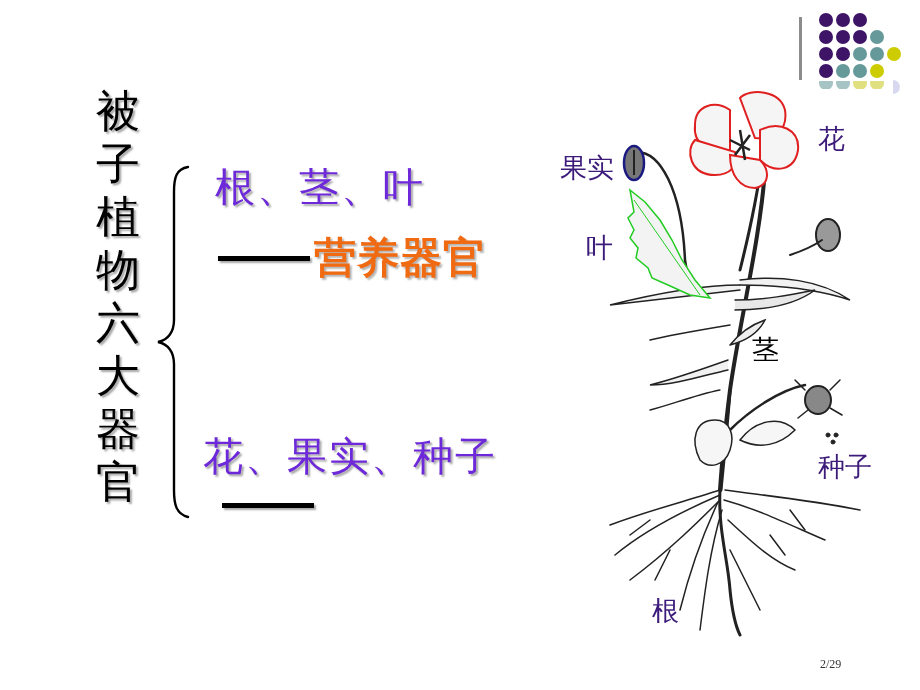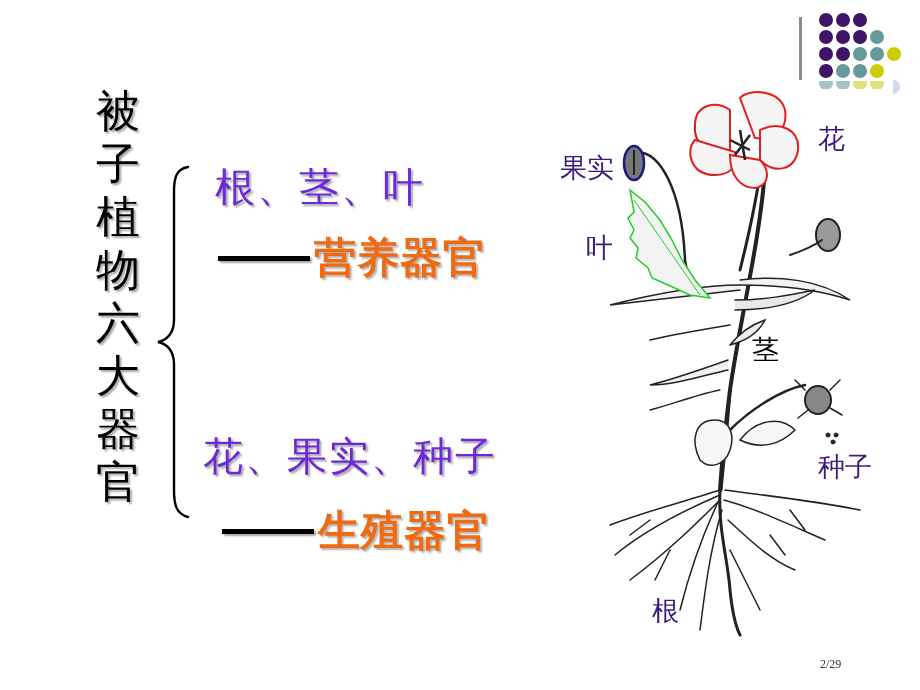--- a/index.html
+++ b/index.html
@@ -71,21 +71,20 @@
 
 <div class="abs row shadow-text" style="left:215px; top:160px;">根、茎、叶</div>
 <div class="abs sub" style="left:218px; top:224px;margin-top:6px;">
   <span class="dash" style="width:92px;"></span>
   <span class="organ">营养器官</span>
 </div>
 
 <div class="abs row shadow-text" style="left:203px; top:429px;">花、果实、种子</div>
 <div class="abs sub" style="left:222px; top:503px;">
   <span class="dash" style="width:92px;"></span>
-  <span class="organ">生殖器官</span>
 </div>
 
 <svg class="abs" style="left:590px; top:90px;" width="290" height="560" viewBox="0 0 290 560">
   <g fill="none" stroke="#222" stroke-linecap="round">
 
     <path d="M175 80 C 170 150, 150 230, 140 300 C 135 340, 132 370, 130 400" stroke-width="4"></path>
     <path d="M140 300 C 138 330, 135 360, 131 400" stroke-width="3"></path>
 
     <path d="M172 70 C 168 100, 160 140, 150 180" stroke-width="3"></path>
 

